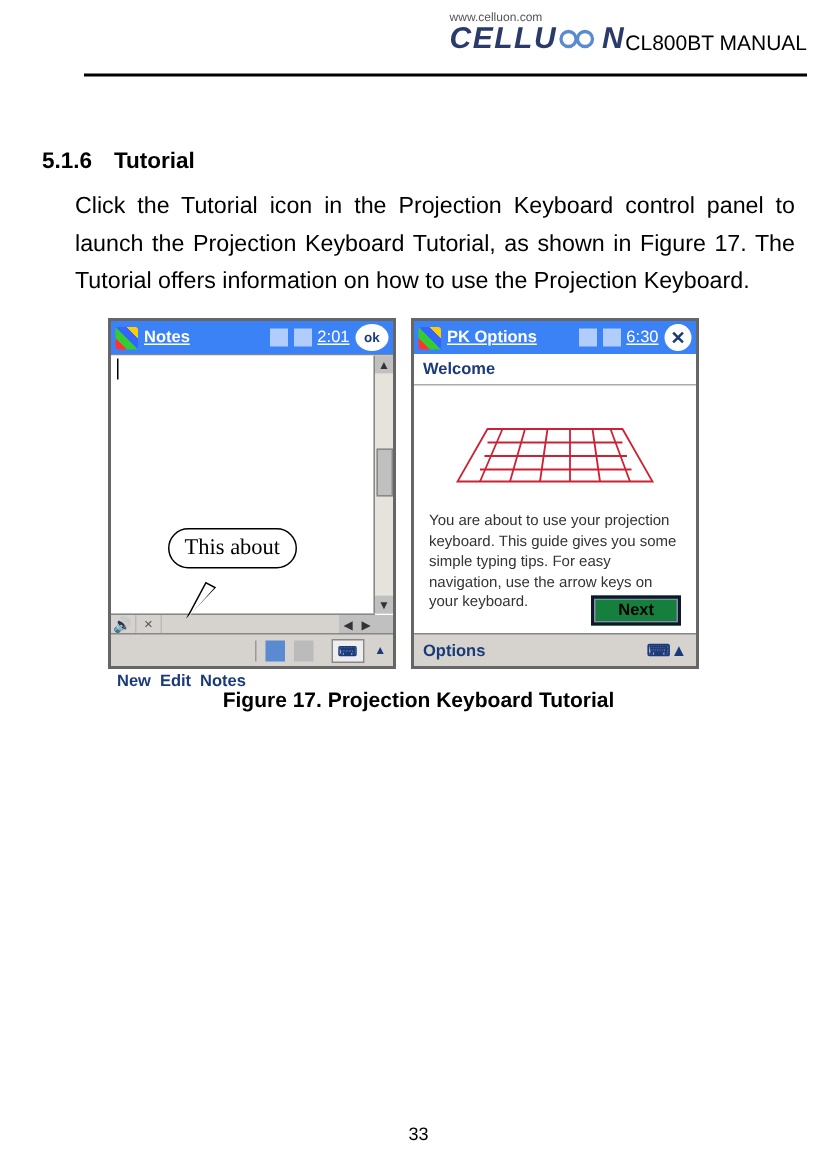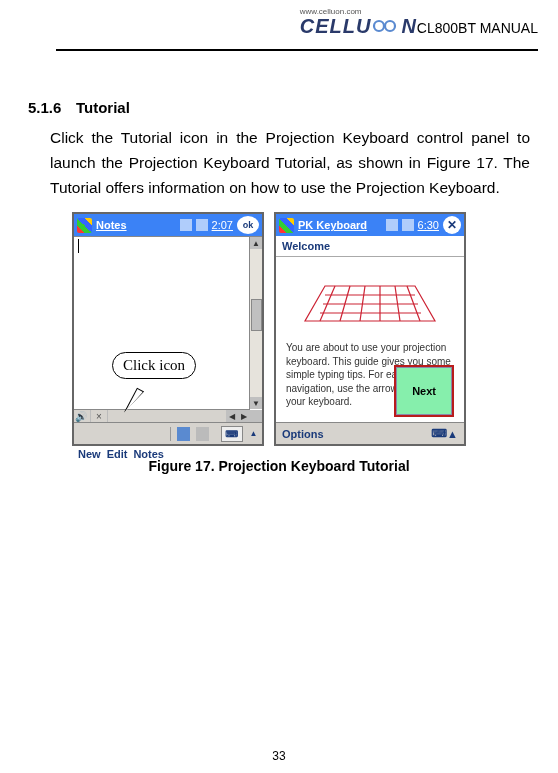--- a/index.html
+++ b/index.html
@@ -193,25 +193,25 @@
     margin-top: 2px;
   }
   .kbd-illus svg { display:block; }
   .tut-text {
     font-size: 10px; color:#333; line-height:1.35;
     margin-top: 4px;
     font-family: Tahoma, Arial, sans-serif;
   }
   .next-btn {
     position:absolute; right:10px; bottom:6px;
-    border:2px solid #b91c1c;
+    border:2px solid #0f172a;
     box-shadow: 0 0 0 1px #88a inset;
-    background:#86efac;
+    background:#15803d;
     font-size:11px; font-weight:bold;
-    padding:18px 16px;
+    padding:2px 16px;
     font-family: Tahoma, Arial, sans-serif;
   }
   .tut-pda-bottom {
     position:absolute; bottom:0; left:0; right:0;
     height:22px; background:#d6d3ce; border-top:1px solid #888;
     display:flex; align-items:center;
     padding:0 6px; font-size:11px; font-weight:bold; color:#1a3a7a;
     box-sizing:border-box;
   }
   .tut-pda-bottom .spacer{flex:1;}
@@ -260,21 +260,21 @@
 
     <div class="figure-row">
 
       <div class="device-frame">
         <div class="pda-top">
           <span class="winflag"></span>
           <span class="title">Notes</span>
           <span class="spacer"></span>
           <span class="stat-ic"></span>
           <span class="stat-ic"></span>
-          <span>2:07</span>
+          <span>2:01</span>
           <span class="ok-btn">ok</span>
         </div>
         <div class="notes-body">
           <div class="notes-canvas">
             <div class="caret"></div>
           </div>
           <div class="scroll-v">
             <div class="arrow">▲</div>
             <div class="track">
                 <div class="thumb"></div>
@@ -297,28 +297,28 @@
           <span class="menu">Edit</span>
           <span class="menu">Notes</span>
           <span class="sep"></span>
           <span class="tool-ic"></span>
           <span class="tool-ic" style="background:#bbb"></span>
           <span class="spacer"></span>
           <span class="kbd-btn">⌨</span>
           <span class="trisel">▲</span>
         </div>
 
-        <div class="callout">Click icon</div>
+        <div class="callout">This about</div>
         <div class="callout-tail"></div>
       </div>
 
       <div class="device-frame">
         <div class="pda-top">
           <span class="winflag"></span>
-          <span class="title">PK Keyboard</span>
+          <span class="title">PK Options</span>
           <span class="spacer"></span>
           <span class="stat-ic"></span>
           <span class="stat-ic"></span>
           <span>6:30</span>
           <span class="close-btn">✕</span>
         </div>
         <div class="tut-welcome-bar">Welcome</div>
         <div class="tut-body">
           <div class="kbd-illus">
             <svg width="150" height="70" viewBox="0 0 150 70">

